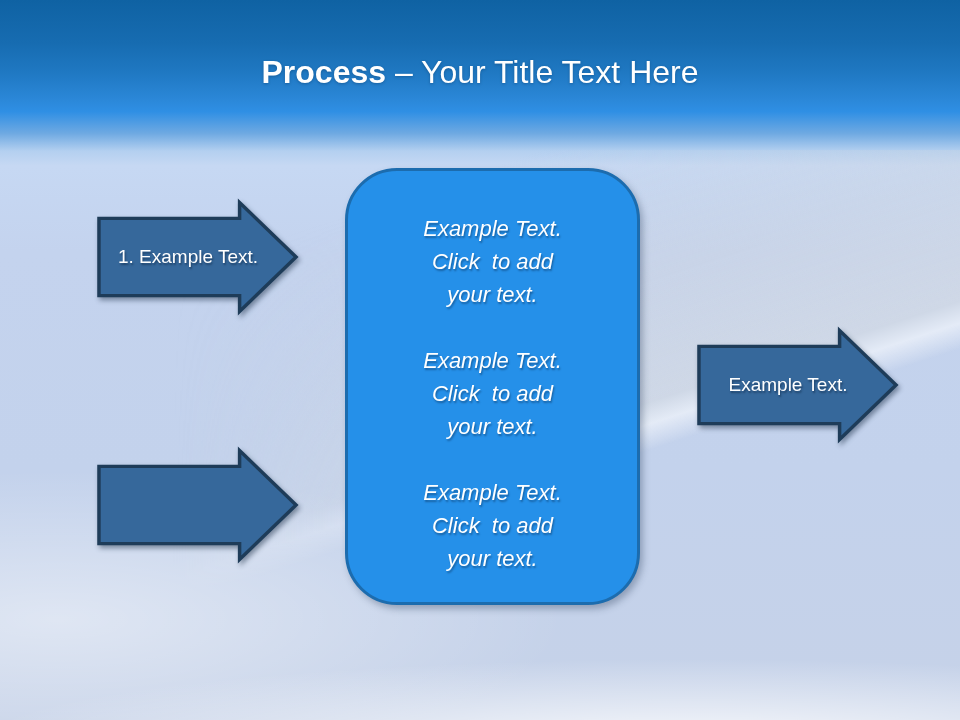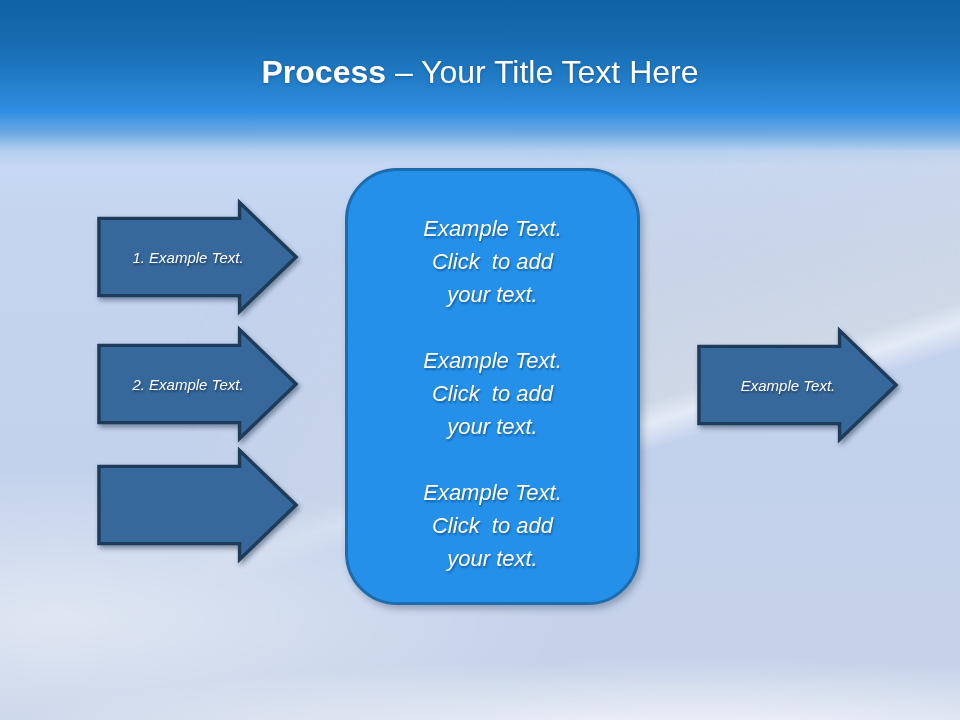--- a/index.html
+++ b/index.html
@@ -53,24 +53,23 @@
     position:absolute; width:206px; height:118px;
     display:flex; align-items:center; justify-content:center;
   }
   .arrow svg {
     position:absolute; inset:0; width:100%; height:100%;
     filter: drop-shadow(2px 3px 2.5px rgba(15,35,60,0.45));
   }
   .arrow-label {
     position:relative; z-index:1;
     padding-right:22px;
-    color:#fff; font-size:15px;
+    color:#fff; font-size:19px;
     text-shadow: 1px 2px 2px rgba(0,20,45,0.45);
     white-space:nowrap;
-    font-style:italic;
   }
   .arrow-1 { left:96px; top:198px; }
   .arrow-2 { left:96px; top:325px; }
   .arrow-3 { left:96px; top:446px; }
   .arrow-right { left:696px; top:326px; }
 
   .center-box {
     position:absolute; left:345px; top:168px;
     width:295px; height:437px;
     box-sizing:border-box;
@@ -101,26 +100,20 @@
 
   <h1 class="title"><span class="title-bold">Process</span><span class="title-rest"> – Your Title Text Here</span></h1>
 
   <div class="arrow arrow-1">
     <svg viewBox="0 0 208 118" aria-hidden="true">
       <polygon points="3,20 145,20 145,4 202,59 145,114 145,98 3,98" fill="#36689b" stroke="#1e3c59" stroke-width="3.5" stroke-miterlimit="10"></polygon>
     </svg>
     <span class="arrow-label">1. Example Text.</span>
   </div>
 
-  <div class="arrow arrow-2">
-    <svg viewBox="0 0 208 118" aria-hidden="true">
-      <polygon points="3,20 145,20 145,4 202,59 145,114 145,98 3,98" fill="#36689b" stroke="#1e3c59" stroke-width="3.5" stroke-miterlimit="10"></polygon>
-    </svg>
-    <span class="arrow-label">2. Example Text.</span>
-  </div>
 
   <div class="arrow arrow-3">
     <svg viewBox="0 0 208 118" aria-hidden="true">
       <polygon points="3,20 145,20 145,4 202,59 145,114 145,98 3,98" fill="#36689b" stroke="#1e3c59" stroke-width="3.5" stroke-miterlimit="10"></polygon>
     </svg>
   </div>
 
   <div class="center-box">
     <div class="box-block">
       <div class="box-line">Example Text.</div>

